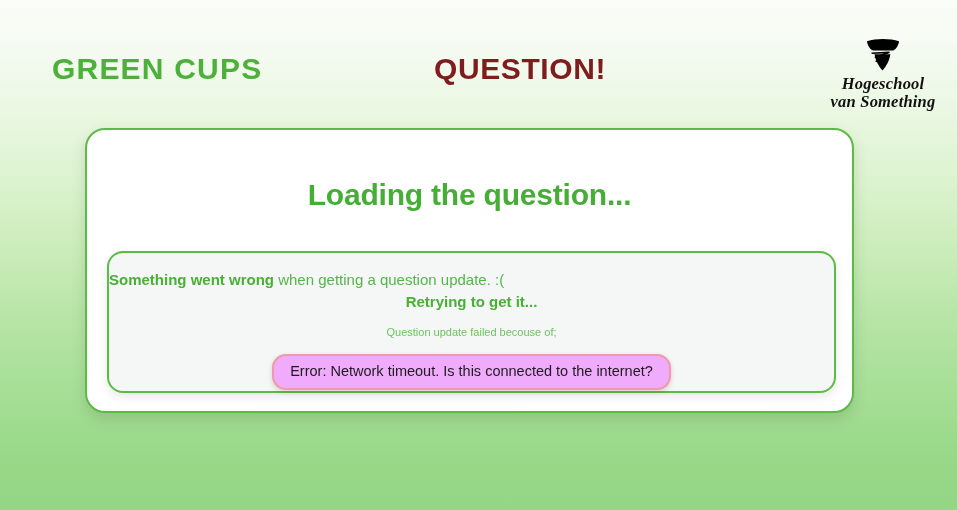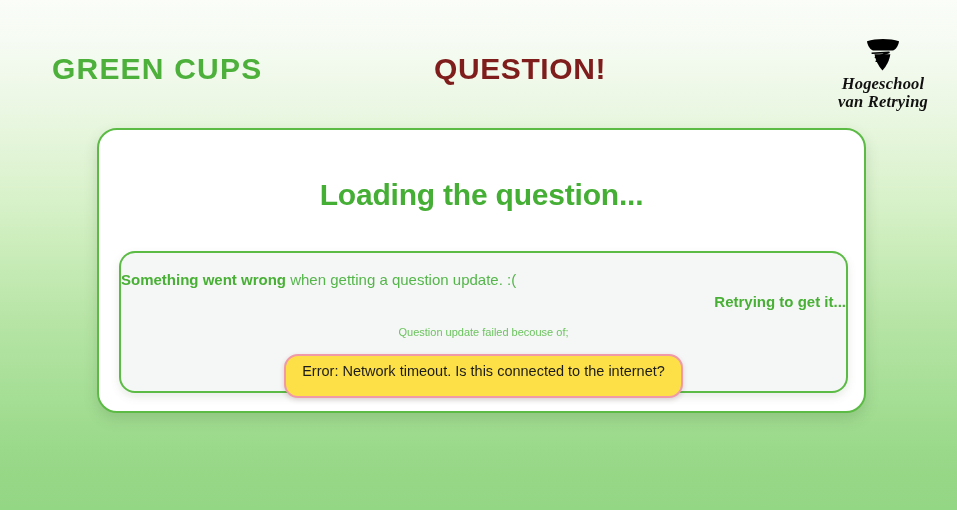--- a/index.html
+++ b/index.html
@@ -79,21 +79,21 @@
     font-size: 16.5px;
     line-height: 18px;
     letter-spacing: 0.2px;
     color: #111;
   }
   .logo-text span { display: block; }
 
   
   .card {
     position: absolute;
-    left: 97px;
+    left: 85px;
     top: 128px;
     width: 769px;
     height: 285px;
     box-sizing: border-box;
     background: #ffffff;
     border: 2px solid #5CBB45;
     border-radius: 20px;
     box-shadow: 0 6px 14px rgba(60, 90, 50, 0.18);
   }
 
@@ -134,21 +134,21 @@
   }
   .status-line-1 .strong {
     font-weight: 700;
     color: #48B035;
   }
   .status-line-2 {
     position: absolute;
     left: 0;
     top: 38px;
     width: 100%;
-    text-align: right;
+    text-align: center;
     font-size: 15px;
     font-weight: 700;
     color: #48B035;
     line-height: 22px;
   }
   .status-line-3 {
     position: absolute;
     left: 0;
     top: 68px;
     width: 100%;
@@ -161,22 +161,22 @@
 
   .error-pill-wrap {
     position: absolute;
     left: 0;
     top: 101px;
     width: 100%;
     text-align: center;
   }
   .error-pill {
     display: inline-block;
-    padding: 7px 16px 16px 16px;
-    background: #fde047;
+    padding: 7px 16px 8px 16px;
+    background: #f0abfc;
     border: 2px solid #ef9aa6;
     border-radius: 14px;
     font-size: 14.5px;
     color: #1c1c1c;
     line-height: 17px;
     box-shadow: 0 2px 5px rgba(90, 40, 50, 0.18);
     white-space: nowrap;
   }
 </style>
 </head>
@@ -190,21 +190,21 @@
     <div class="page-title">QUESTION!</div>
 
     <div class="logo">
       <svg class="logo-mark" viewBox="0 0 40 34">
         <path d="M4 3.2 C13 0.2, 27 0.2, 36 3.2 C35.2 8.6, 32.6 11.6, 29.6 12.6 L10.4 12.6 C7.4 11.6, 4.8 8.6, 4 3.2 Z" fill="#000000"></path>
         <path d="M11.5 16.2 L27.4 16.2 C26.4 22.4, 23.6 28.2, 19.5 32.6 C15.4 28.2, 12.5 22.4, 11.5 16.2 Z" fill="#000000"></path>
         <path d="M8.6 15.2 L26 14.4 L12.4 19.2 L25.6 18.6 L13.2 23.2 L24.6 22.8 L16.4 27.0" fill="none" stroke="#000000" stroke-width="1.6" stroke-linejoin="round"></path>
       </svg>
       <div class="logo-text">
         <span>Hogeschool</span>
-        <span>van Retrying</span>
+        <span>van Something</span>
       </div>
     </div>
   </div>
 
   <div class="card">
 
     <div class="loading-heading">Loading the question...</div>
 
     <div class="status-panel">
 

